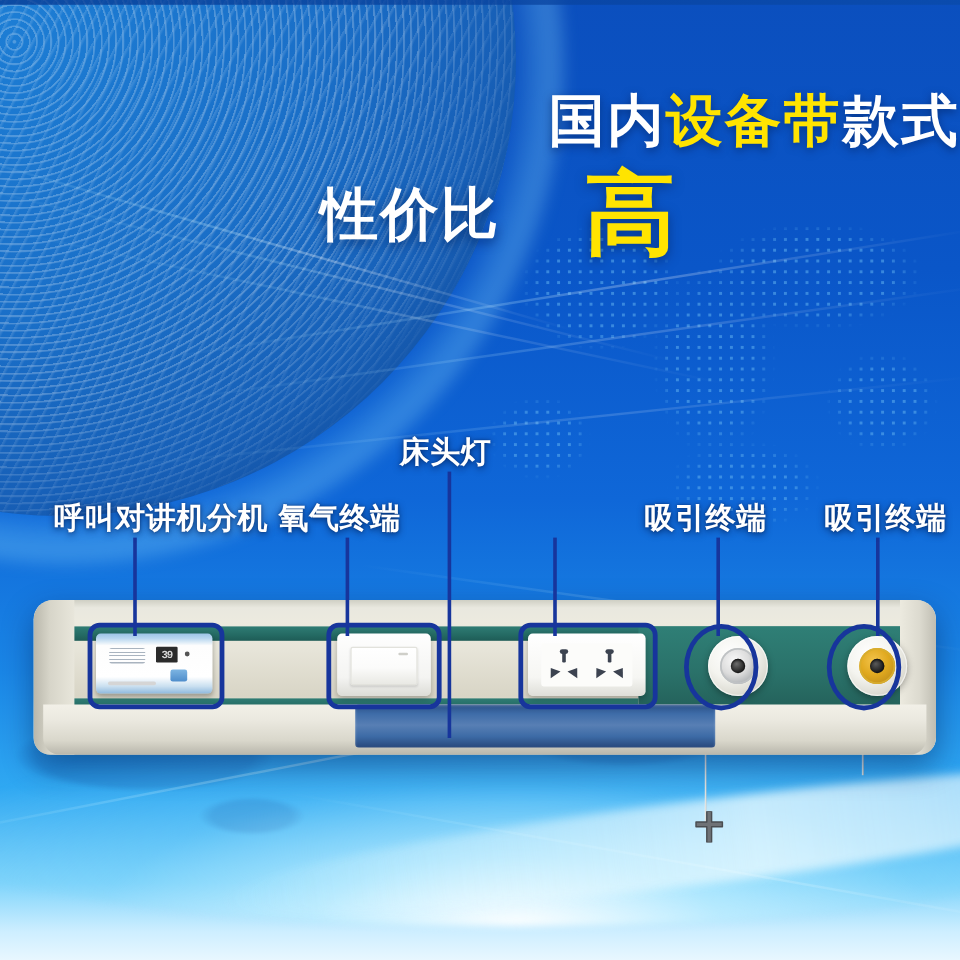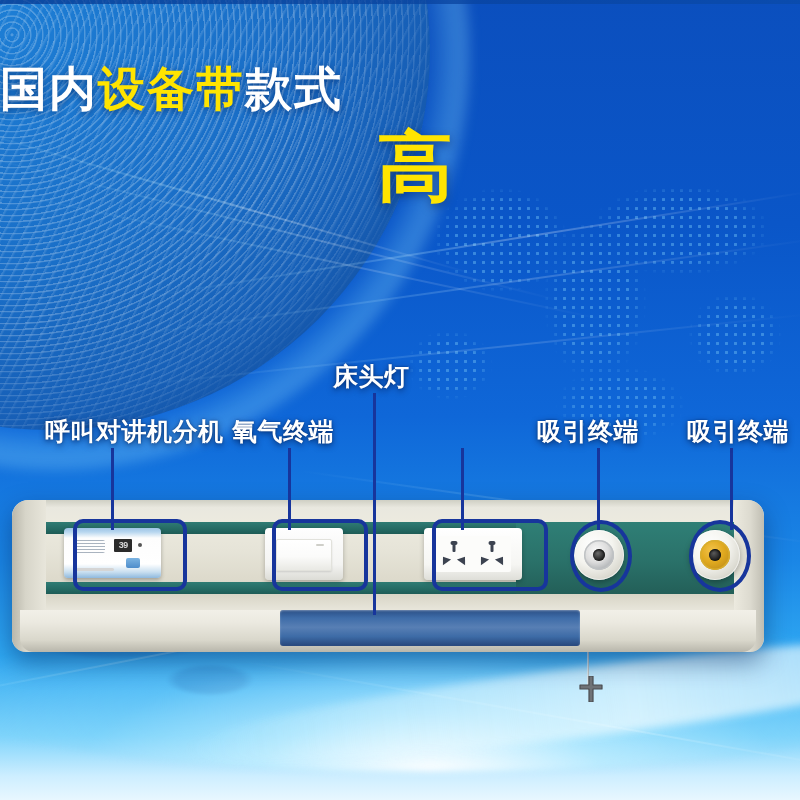--- a/index.html
+++ b/index.html
@@ -143,22 +143,22 @@
     opacity:0.85;
   }
   .topbar-dark {
     position:absolute; left:0; top:0; width:800px; height:4px;
     background:linear-gradient(to right, #073a92, #0a4aa8);
     opacity:0.75;
   }
 
   
   .headline {
-    position:absolute; left:0; top:64px; width:800px;
-    text-align:left;
+    position:absolute; left:0; top:76px; width:800px;
+    text-align:right;
     z-index:20;
   }
   .hl-line1 {
     font-size:47px; font-weight:bold; letter-spacing:2px;
     line-height:1.08;
     white-space:nowrap;
   }
   .hl-line1 .w { color:#ffffff; text-shadow:0 2px 7px rgba(2,30,85,0.55); }
   .hl-line1 .y { color:#ffe400; text-shadow:0 2px 7px rgba(2,30,85,0.55); }
 
@@ -189,21 +189,21 @@
     z-index:25;
   }
   .leader {
     position:absolute;
     width:3px;
     background:#17359c;
     z-index:18;
   }
 
   
-  .panel-wrap { position:absolute; left:12px; top:500px; width:752px; height:152px; z-index:15; }
+  .panel-wrap { position:absolute; left:28px; top:500px; width:752px; height:129px; z-index:15; }
 
   .panel {
     position:absolute; inset:0;
     border-radius:16px 16px 14px 14px;
     background:
       linear-gradient(to bottom,
         #cfcfc4 0%,
         #e9e8df 5%,
         #eceadf 14%,
         #e6e4d8 33%,
@@ -423,20 +423,21 @@
     <div class="streak" style="left:300px; top:470px; width:520px; transform:rotate(8deg); opacity:.22;"></div>
   </div>
   <div class="swoosh"></div>
   <div class="swoosh2"></div>
 
   <div class="headline">
     <div class="hl-line1">
       <span class="w">国内</span><span class="y">设备带</span><span class="w">款式</span>
     </div>
     <div class="hl-line2row">
+      <span class="hl-xjb">性价比</span>
       <span class="hl-gao">高</span>
     </div>
   </div>
 
   <div class="callout" style="left:8px;  top:415px;margin-left:37px;">呼叫对讲机分机</div>
   <div class="callout" style="left:232px;top:415px;">氧气终端</div>
   <div class="callout" style="left:333px;top:360px;">床头灯</div>
   <div class="callout" style="left:537px;top:415px;">吸引终端</div>
   <div class="callout" style="left:672px;top:415px;padding-left:15px;">吸引终端</div>
 

